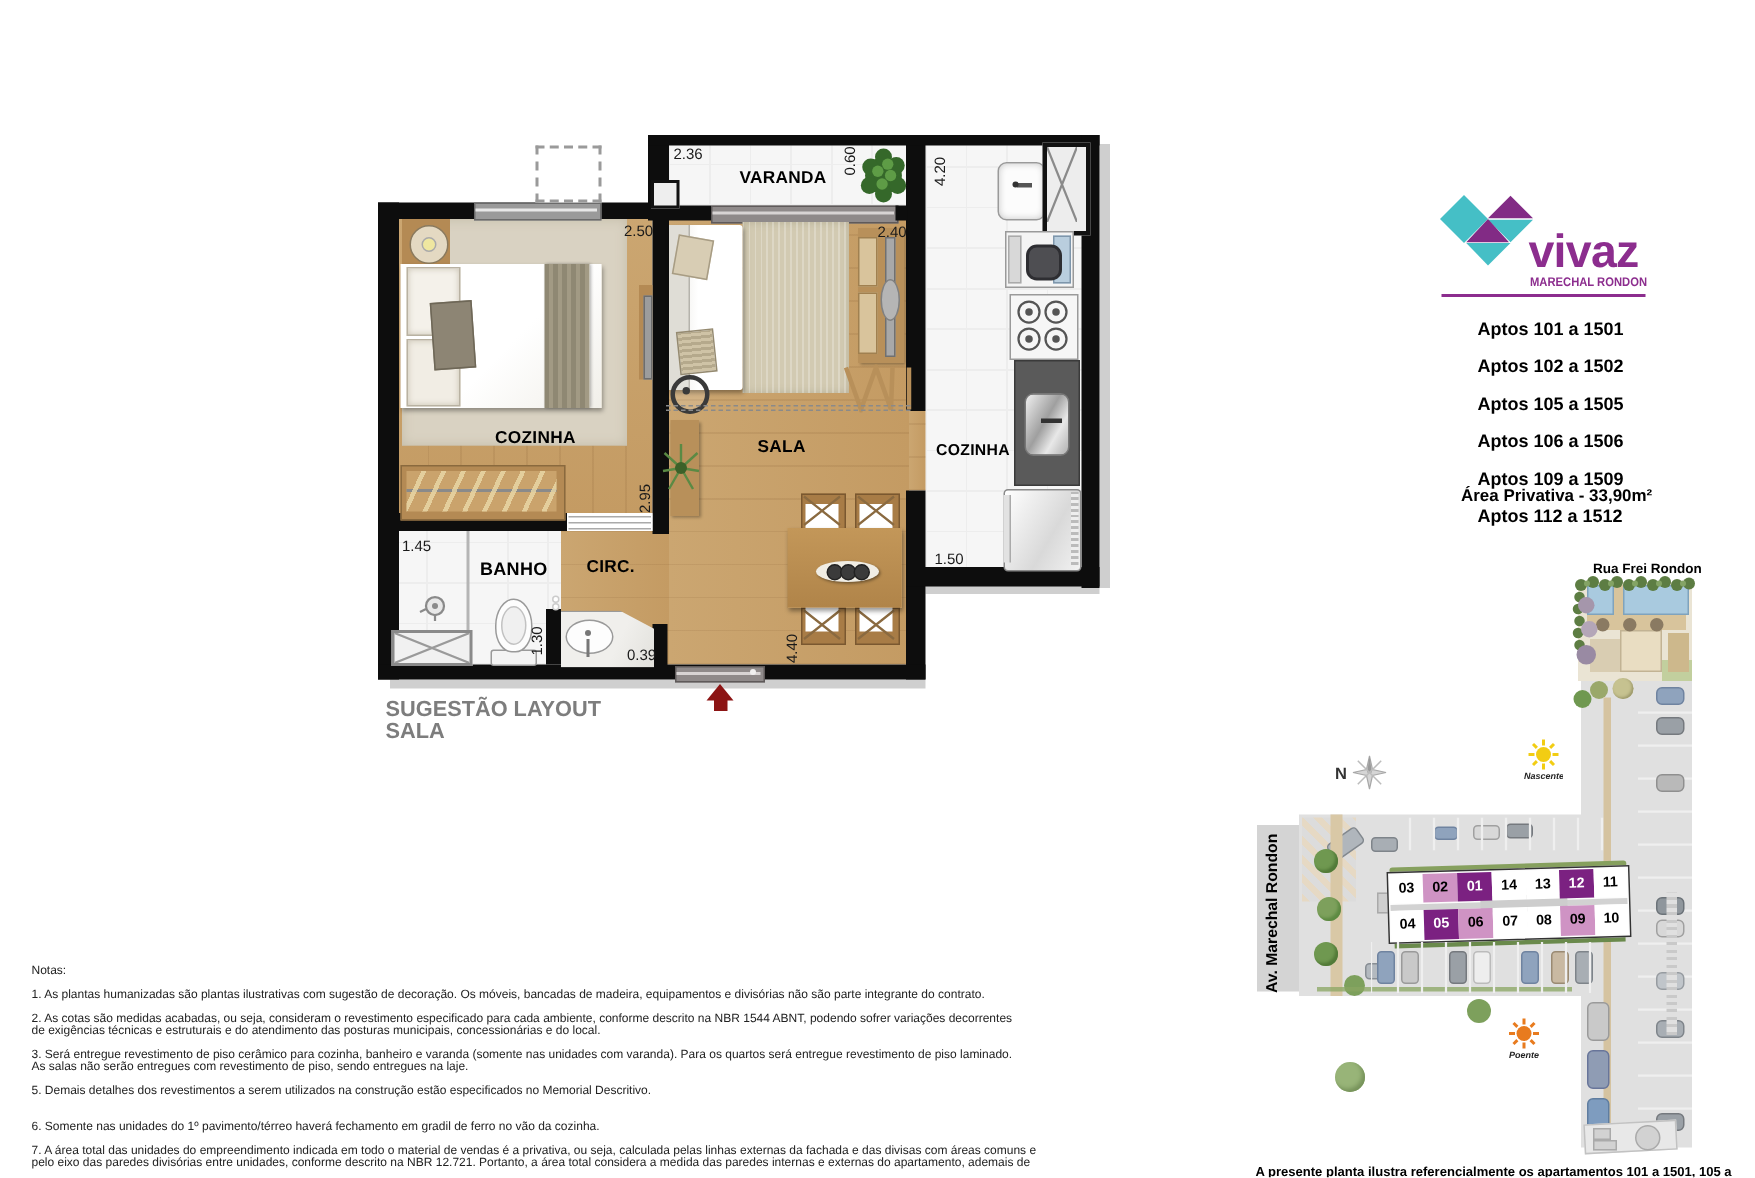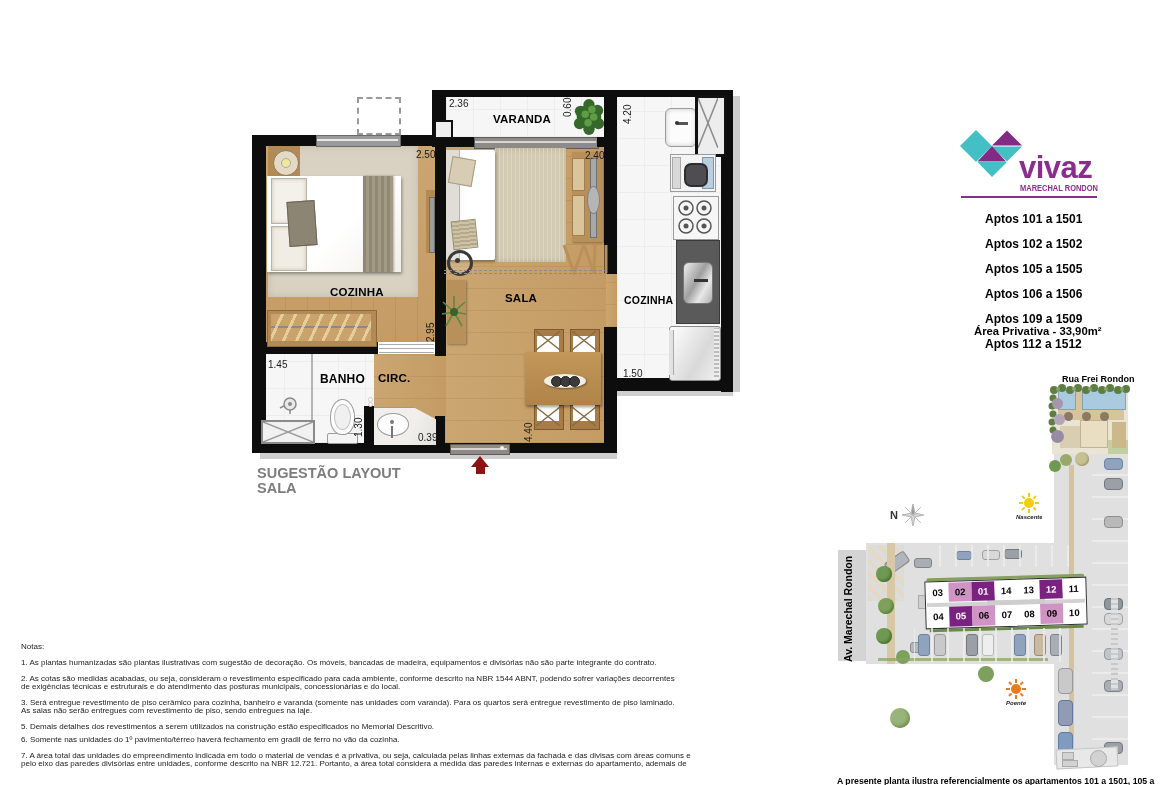--- a/index.html
+++ b/index.html
@@ -246,21 +246,21 @@
   <div class="dimv" style="left:353px;top:437px;">1.30</div>
   <div class="dim" style="left:418px;top:432px;">0.39</div>
   <div class="dimv" style="left:523px;top:442px;">4.40</div>
   <div class="dim" style="left:623px;top:368px;">1.50</div>
 
   <div class="rlabel" style="left:493px;top:113px;">VARANDA</div>
   <div class="rlabel" style="left:330px;top:286px;">COZINHA</div>
   <div class="rlabel" style="left:505px;top:292px;">SALA</div>
   <div class="rlabel" style="left:624px;top:294px;font-size:10.5px;">COZINHA</div>
   <div class="rlabel" style="left:320px;top:372px;font-size:12px;">BANHO</div>
-  <div class="rlabel" style="left:378px;top:372px;">CIRC.</div>
+  <div class="rlabel" style="left:391px;top:372px;">CIRC.</div>
 </div>
 
 <div class="abs" style="left:257px;top:466px;font-weight:bold;font-size:14.5px;color:#7d7d7d;line-height:14.5px;">SUGESTÃO LAYOUT<br>SALA</div>
 
 <div class="abs" style="left:960px;top:130px;width:160px;height:70px;">
   <svg width="160" height="70" viewBox="0 0 160 70">
     <polygon points="0,16 16,0 32,16 16,32" fill="#45bfc6"></polygon>
     <polygon points="32,15.5 47,0.5 62,15.5" fill="#822b85"></polygon>
     <polygon points="32,16.5 62,16.5 47,31.5" fill="#45bfc6"></polygon>
     <polygon points="32,16 46,31.5 17.5,31.5" fill="#822b85"></polygon>
@@ -497,20 +497,20 @@
   <div class="abs" style="left:260px;top:380px;width:15px;height:15px;border-radius:50%;background:#d2d2d2;border:1px solid #aaa;"></div>
   <div class="abs" style="left:232px;top:382px;width:10px;height:6px;background:#d2d2d2;border:1px solid #aaa;"></div>
   <div class="abs" style="left:232px;top:390px;width:14px;height:5px;background:#d2d2d2;border:1px solid #aaa;"></div>
 </div>
 
 <div class="abs" style="left:21px;top:643px;width:700px;font-size:8px;color:#222;line-height:8px;">
   <div style="margin-bottom:8px;">Notas:</div>
   <div style="margin-bottom:8px;">1. As plantas humanizadas são plantas ilustrativas com sugestão de decoração. Os móveis, bancadas de madeira, equipamentos e divisórias não são parte integrante do contrato.</div>
   <div style="margin-bottom:8px;">2. As cotas são medidas acabadas, ou seja, consideram o revestimento especificado para cada ambiente, conforme descrito na NBR 1544 ABNT, podendo sofrer variações decorrentes<br>de exigências técnicas e estruturais e do atendimento das posturas municipais, concessionárias e do local.</div>
   <div style="margin-bottom:8px;">3. Será entregue revestimento de piso cerâmico para cozinha, banheiro e varanda (somente nas unidades com varanda). Para os quartos será entregue revestimento de piso laminado.<br>As salas não serão entregues com revestimento de piso, sendo entregues na laje.</div>
-  <div style="margin-bottom:5px;">5. Demais detalhes dos revestimentos a serem utilizados na construção estão especificados no Memorial Descritivo.</div>
+  <div style="margin-bottom:16px;">5. Demais detalhes dos revestimentos a serem utilizados na construção estão especificados no Memorial Descritivo.</div>
   <div style="margin-bottom:8px;">6. Somente nas unidades do 1º pavimento/térreo haverá fechamento em gradil de ferro no vão da cozinha.</div>
   <div style="margin-bottom:8px;">7. A área total das unidades do empreendimento indicada em todo o material de vendas é a privativa, ou seja, calculada pelas linhas externas da fachada e das divisas com áreas comuns e<br>pelo eixo das paredes divisórias entre unidades, conforme descrito na NBR 12.721. Portanto, a área total considera a medida das paredes internas e externas do apartamento, ademais de</div>
 </div>
 
 <div class="abs" style="left:837px;top:776px;font-weight:bold;font-size:8.7px;color:#000;">A presente planta ilustra referencialmente os apartamentos 101 a 1501, 105 a 1505</div>
 
 </div>
 
 </body></html>

